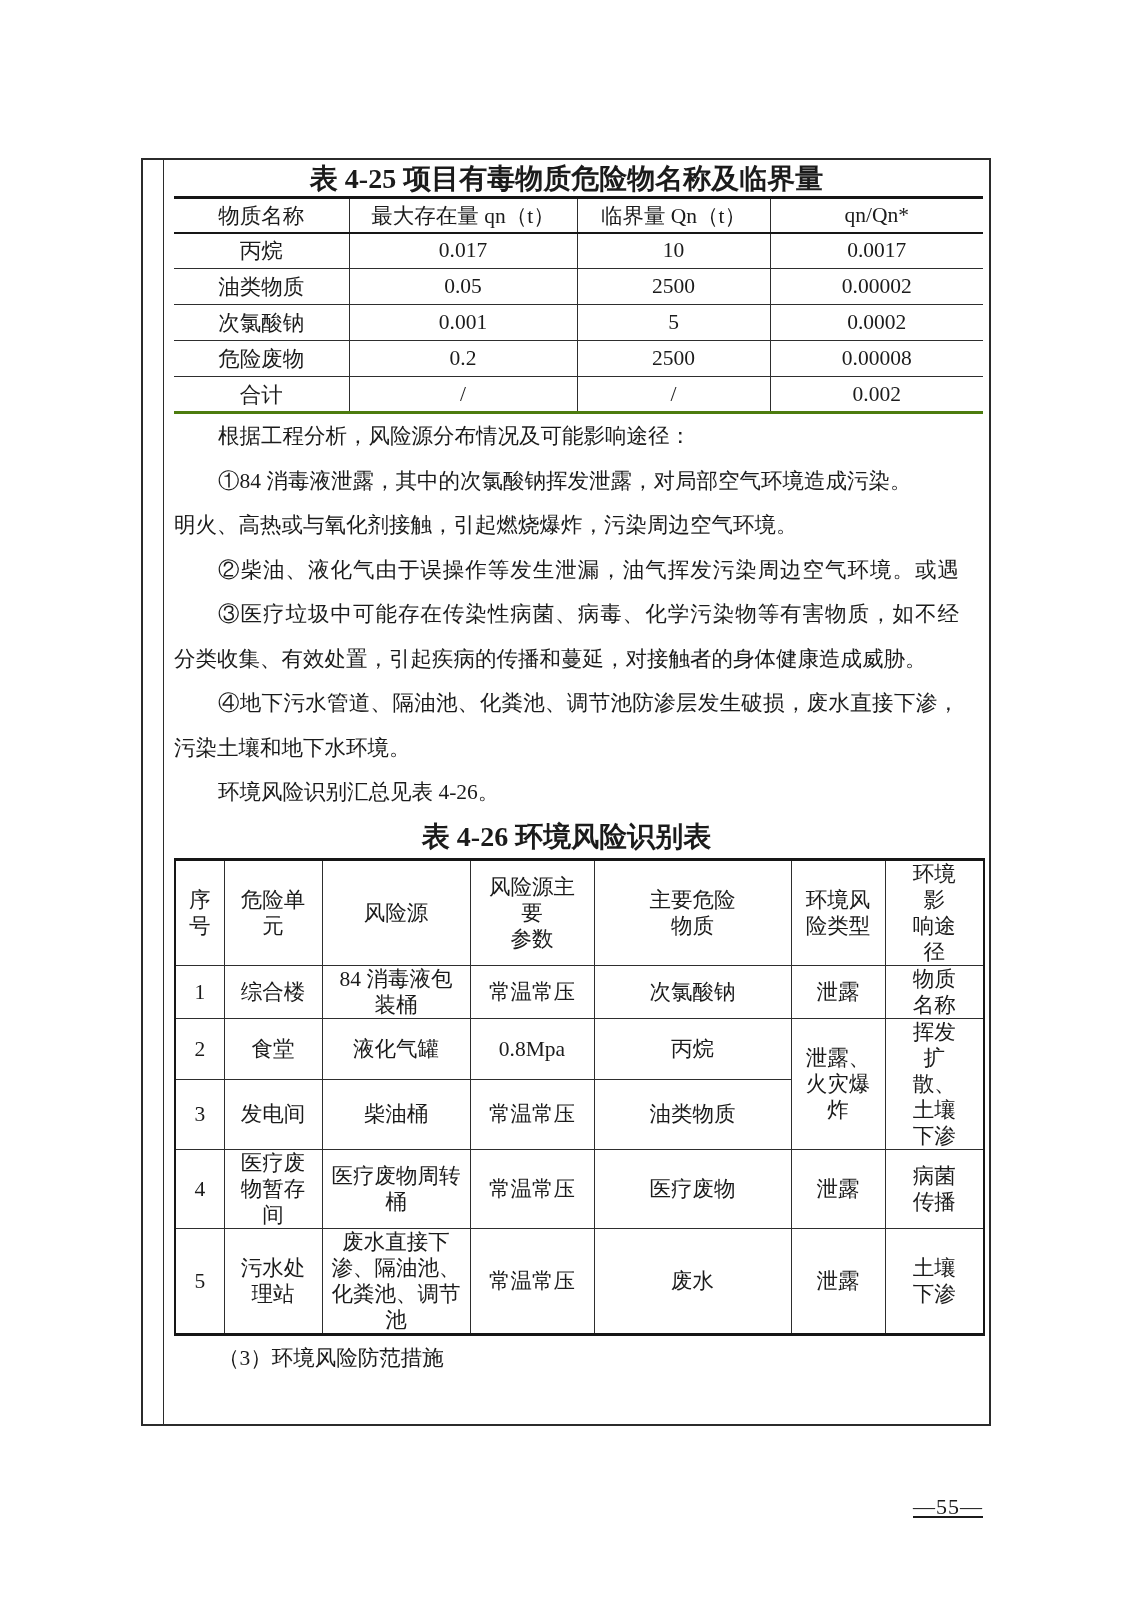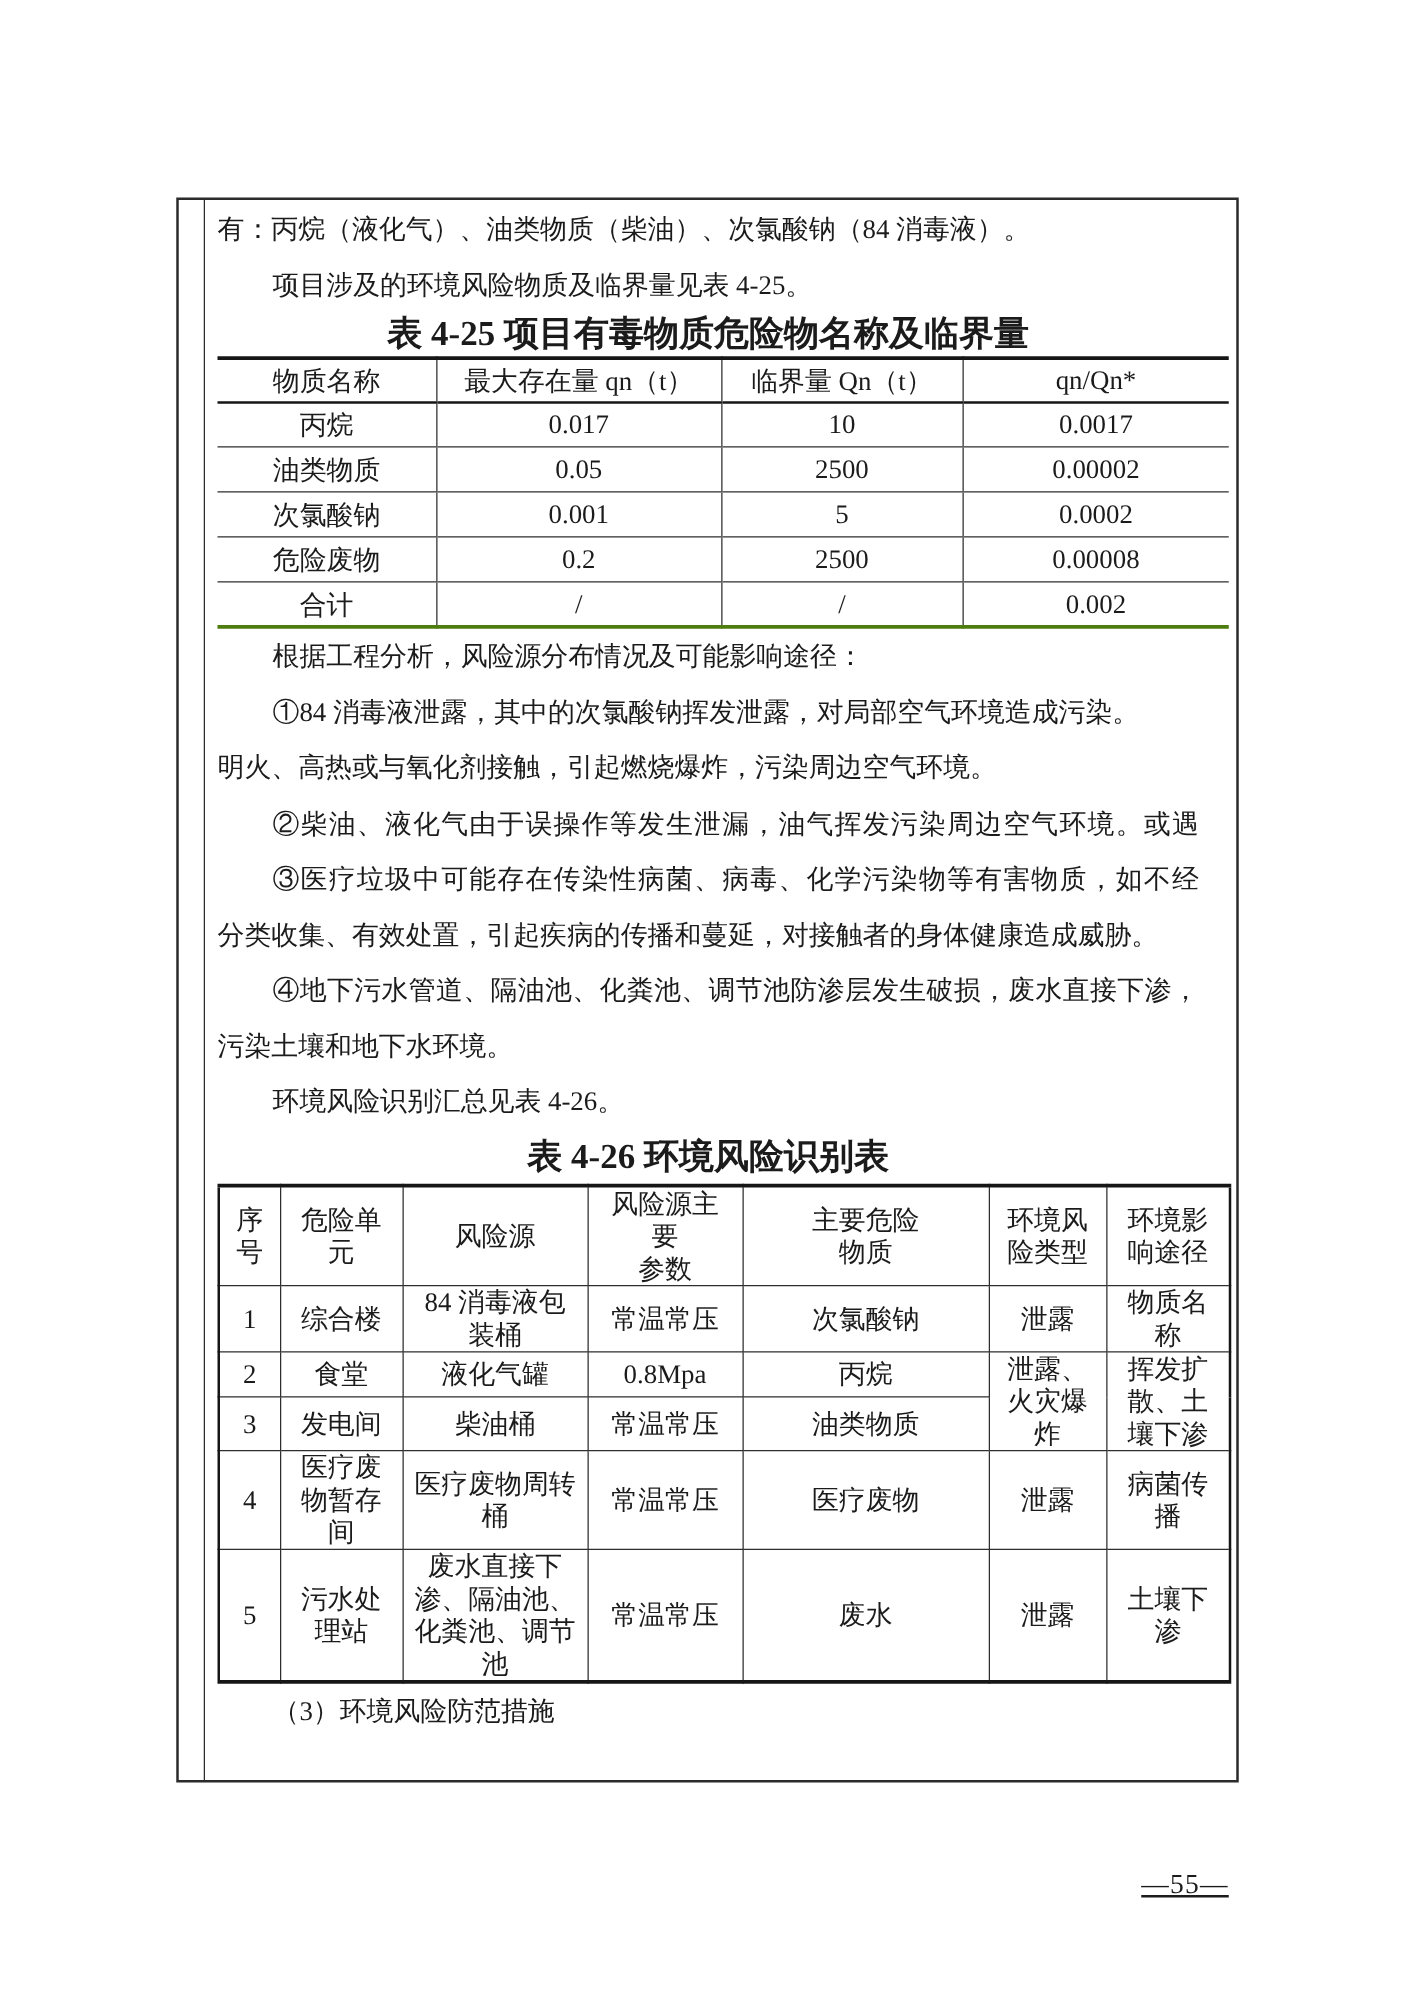--- a/index.html
+++ b/index.html
@@ -29,36 +29,32 @@
     font-size:21.5px;padding:0 8px;box-sizing:border-box;overflow:hidden;}
   
   .t25{border-top:3px solid #161616;border-bottom:3px solid #4d7c0f;}
   .t25 th{border-bottom:2px solid #161616;height:35px;}
   .t25 td{border-bottom:1px solid #2e2e2e;height:36px;}
   .t25 th + th,.t25 td + td{border-left:1px solid #2e2e2e;}
   
   .t26{border:2px solid #161616;border-top-width:3px;border-bottom-width:3px;}
   .t26 th,.t26 td{border:1px solid #2e2e2e;line-height:26px;}
   .t26 th{white-space:pre-line;}
-  .t26 th:last-child,.t26 td:last-child{padding:0 13px;}
+  .t26 th:last-child,.t26 td:last-child{padding:0 24px;}
   .page-number{
     position:absolute;left:868px;top:1494px;width:160px;text-align:center;
     font-size:22px;letter-spacing:1px;text-decoration:underline;
   }
 </style>
 </head>
 <body>
 
 <div class="frame">
   <div class="left-strip"></div>
   <div class="content">
-    <div id="intro-lines">
-        <div class="line">有：丙烷（液化气）、油类物质（柴油）、次氯酸钠（84 消毒液）。</div>
-        <div class="line indent">项目涉及的环境风险物质及临界量见表 4-25。</div>
-      </div>
     <div class="tbl-title">表 4-25 项目有毒物质危险物名称及临界量</div>
     <table class="t25" id="table-4-25">
         <colgroup>
           <col style="width: 175px;">
           <col style="width: 228px;">
           <col style="width: 193px;">
           <col style="width: 213px;">
         </colgroup>
         <thead>
           <tr>

